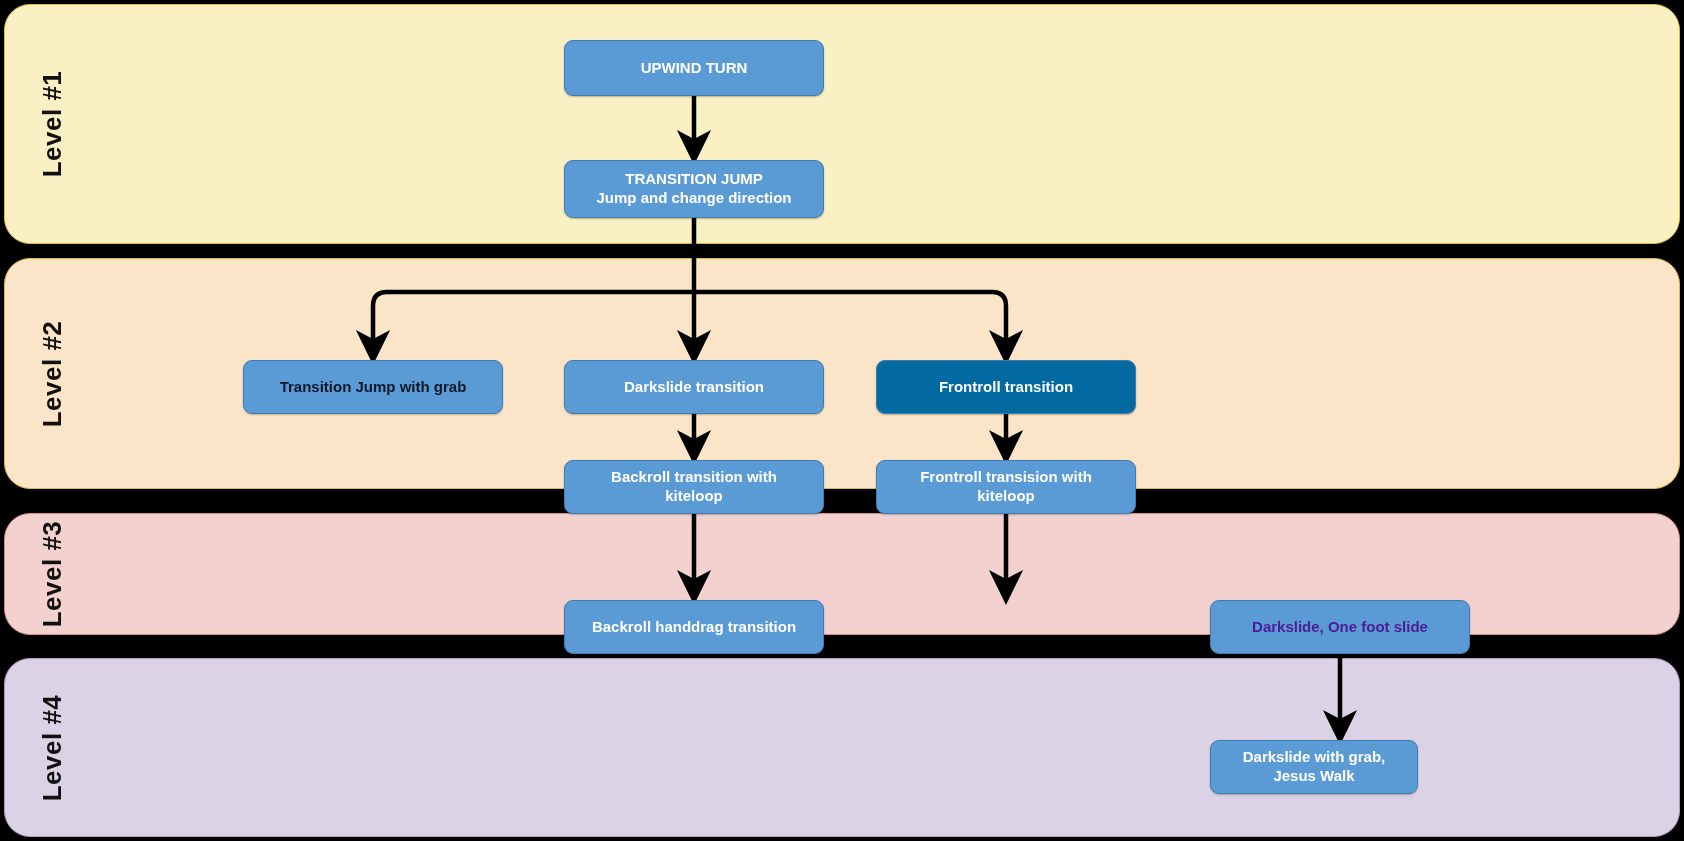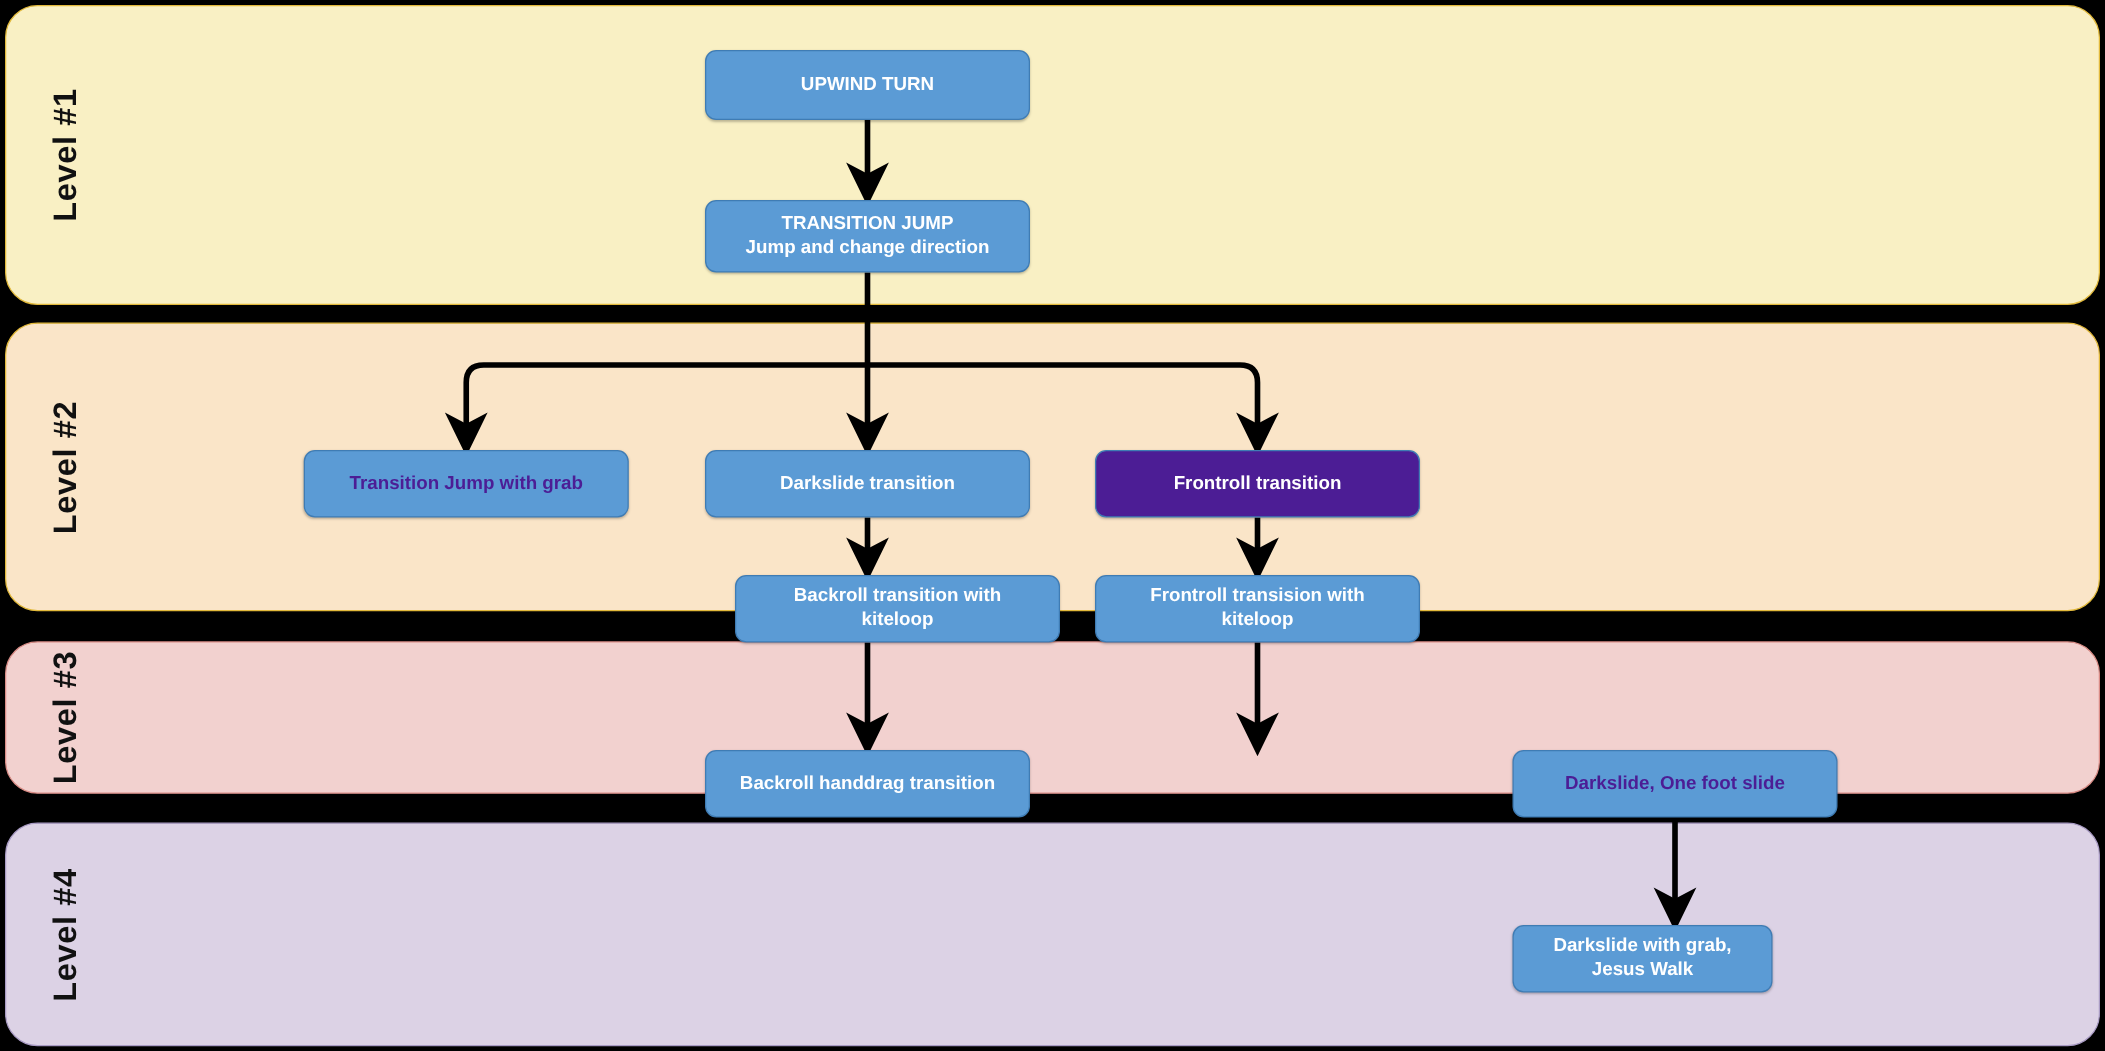--- a/index.html
+++ b/index.html
@@ -90,36 +90,36 @@
       <div>
         <span class="l1">UPWIND TURN</span>
       </div>
     </div>
   <div class="node" id="node-1" style="left: 564px; top: 160px; width: 260px; height: 58px; background: rgb(91, 155, 213); border-color: rgb(63, 124, 180); color: rgb(255, 255, 255);">
       <div>
         <span class="l1">TRANSITION JUMP</span>
         <span class="l2">Jump and change direction</span>
       </div>
     </div>
-  <div class="node" id="node-2" style="left: 243px; top: 360px; width: 260px; height: 54px; background: rgb(91, 155, 213); border-color: rgb(63, 124, 180); color: #4c1d95;">
+  <div class="node" id="node-2" style="left: 243px; top: 360px; width: 260px; height: 54px; background: rgb(91, 155, 213); border-color: rgb(63, 124, 180); color: #0f172a;">
       <div>
         <span class="l1">Transition Jump with grab</span>
       </div>
     </div>
   <div class="node" id="node-3" style="left: 564px; top: 360px; width: 260px; height: 54px; background: rgb(91, 155, 213); border-color: rgb(63, 124, 180); color: rgb(255, 255, 255);">
       <div>
         <span class="l1">Darkslide transition</span>
       </div>
     </div>
-  <div class="node" id="node-4" style="left: 876px; top: 360px; width: 260px; height: 54px; background: #4c1d95; border-color: rgb(63, 124, 180); color: rgb(255, 255, 255);">
+  <div class="node" id="node-4" style="left: 876px; top: 360px; width: 260px; height: 54px; background: #0369a1; border-color: rgb(63, 124, 180); color: rgb(255, 255, 255);">
       <div>
         <span class="l1">Frontroll transition</span>
       </div>
     </div>
-  <div class="node" id="node-5" style="left: 588px; top: 460px; width: 260px; height: 54px; background: rgb(91, 155, 213); border-color: rgb(63, 124, 180); color: rgb(255, 255, 255);">
+  <div class="node" id="node-5" style="left: 564px; top: 460px; width: 260px; height: 54px; background: rgb(91, 155, 213); border-color: rgb(63, 124, 180); color: rgb(255, 255, 255);">
       <div>
         <span class="l1">Backroll transition with kiteloop</span>
       </div>
     </div>
   <div class="node" id="node-6" style="left: 876px; top: 460px; width: 260px; height: 54px; background: rgb(91, 155, 213); border-color: rgb(63, 124, 180); color: rgb(255, 255, 255);">
       <div>
         <span class="l1">Frontroll transision with kiteloop</span>
       </div>
     </div>
   <div class="node" id="node-7" style="left: 564px; top: 600px; width: 260px; height: 54px; background: rgb(91, 155, 213); border-color: rgb(63, 124, 180); color: rgb(255, 255, 255);">

